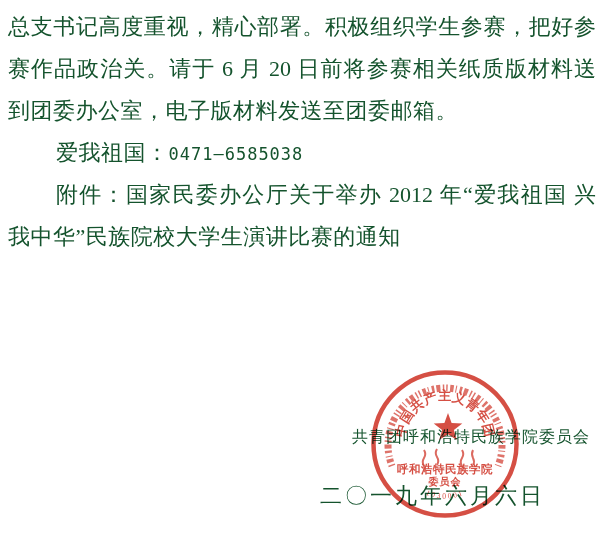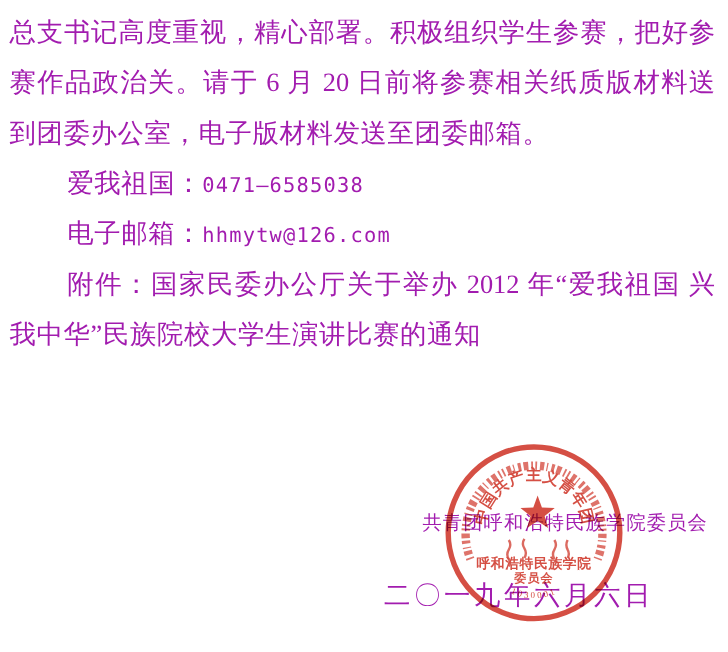--- a/index.html
+++ b/index.html
@@ -7,21 +7,21 @@
     padding: 0;
     background: #ffffff;
   }
   #page {
     position: relative;
     width: 607px;
     height: 543px;
     background: #ffffff;
     overflow: hidden;
     font-family: "Liberation Serif", "DejaVu Serif", serif;
-    color: #a21caf;
+    color: #14532d;
   }
   .doc-body {
     position: absolute;
     left: 8px;
     right: 11px;
     top: 6px;
   }
   .line {
     height: 42px;
     line-height: 42px;
@@ -87,23 +87,20 @@
 
   <div class="doc-body">
     <div class="line justify">总支书记高度重视，精心部署。积极组织学生参赛，把好参</div>
     <div class="line justify">赛作品政治关。请于 6 月 20 日前将参赛相关纸质版材料送</div>
     <div class="line">到团委办公室，电子版材料发送至团委邮箱。</div>
 
     <div class="line indent2">
       <span>爱我祖国：</span><span class="mono">0471—6585038</span>
     </div>
 
-    <div class="line indent2">
-      <span>电子邮箱：</span><span class="mono">hhmytw@126.com</span>
-    </div>
 
     <div class="line justify indent2">
       <span class="bold-label">附件：</span><span>国家民委办公厅关于举办 2012 年“爱我祖国 兴</span>
     </div>
 
     <div class="line">我中华”民族院校大学生演讲比赛的通知</div>
   </div>
 
   <div class="sig-org">共青团呼和浩特民族学院委员会</div>
 

